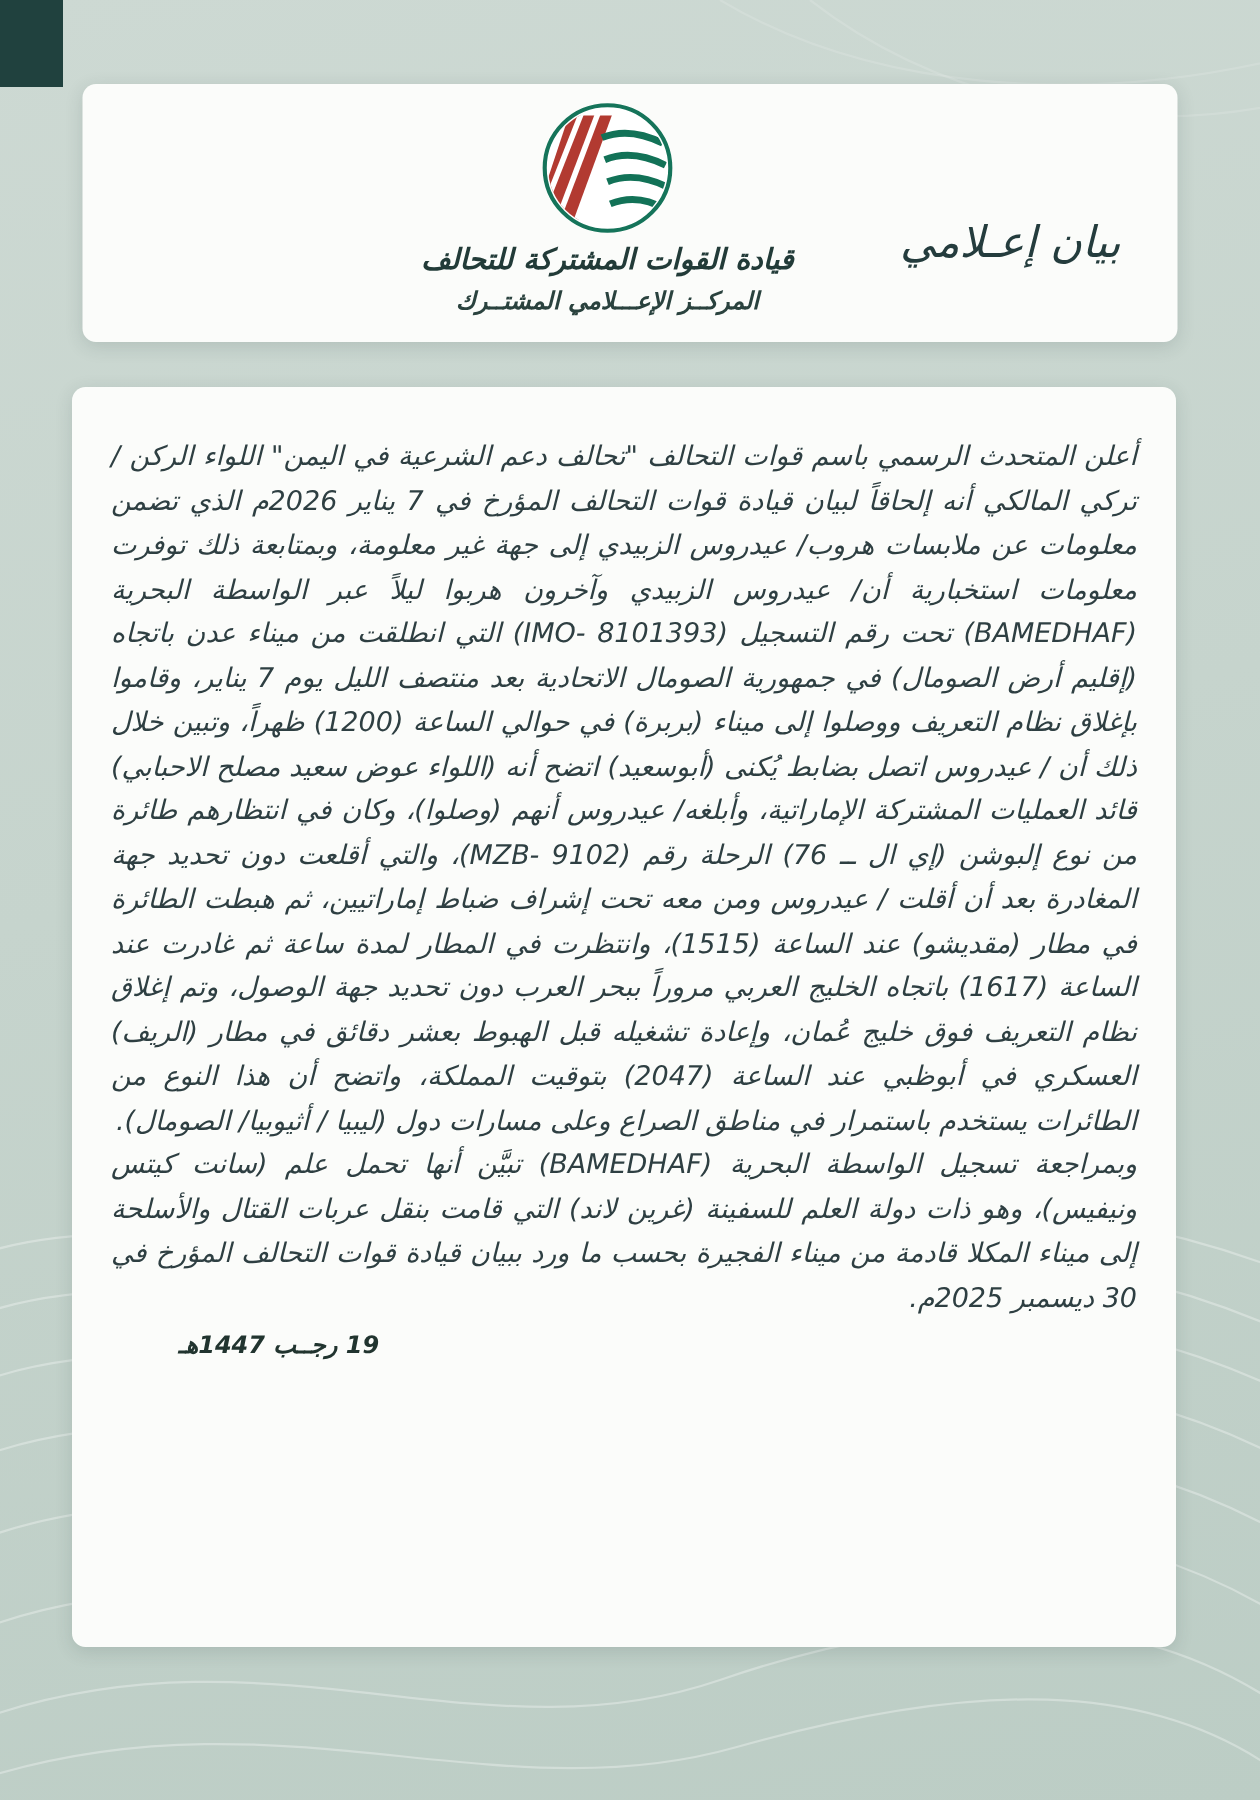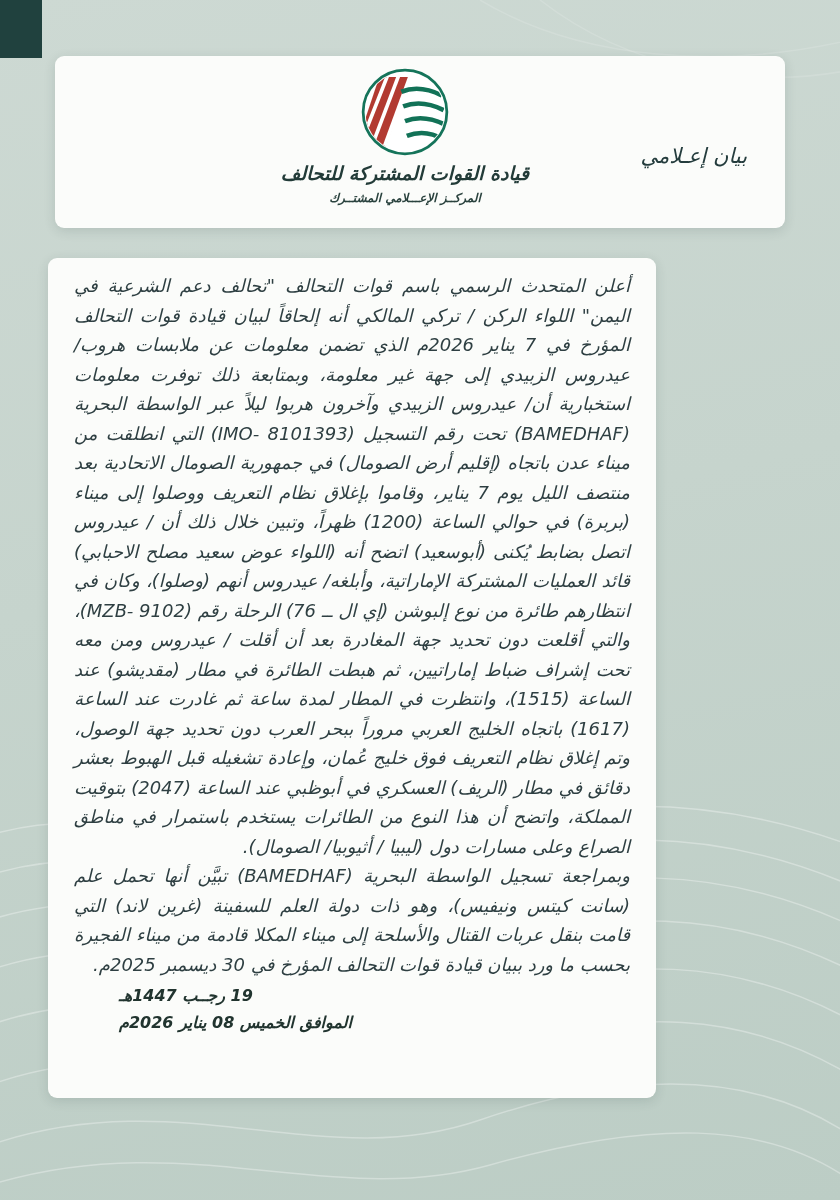--- a/index.html
+++ b/index.html
@@ -42,32 +42,32 @@
     width:440px;
     text-align:center;
   }
   .logo { width:92px; height:92px; display:block; margin:0 auto 4px auto; }
   .org-title {
     direction:rtl;
     font-size:19px; font-weight:bold; color:#223b38;
   }
   .org-subtitle {
     direction:rtl;
-    font-size:12px; font-weight:bold; color:#2a423e;
+    font-size:16px; font-weight:bold; color:#2a423e;
     margin-top:7px;
   }
   .stmt-type {
     position:absolute; right:38px; top:88px;
     direction:rtl;
-    font-size:21px; color:#243c3d;
+    font-size:29px; color:#243c3d;
   }
   .body-card {
-    left:48px; top:258px; width:608px;
+    left:48px; top:258px; width:736px;
     min-height:840px;
-    padding:13px 26px 18px 26px;
+    padding:32px 26px 18px 26px;
     direction:rtl;
   }
   .para {
     font-size:18px;
     line-height:29.5px;
     color:#2e3f42;
     text-align:justify;
   }
   .closing {
     text-align:right;
@@ -143,17 +143,16 @@
 
     <div class="stmt-type">بيان إعـلامي</div>
   </div>
 
   <div class="card body-card">
     <p class="para">أعلن المتحدث الرسمي باسم قوات التحالف "تحالف دعم الشرعية في اليمن" اللواء الركن / تركي المالكي أنه إلحاقاً لبيان قيادة قوات التحالف المؤرخ في 7 يناير 2026م الذي تضمن معلومات عن ملابسات هروب/ عيدروس الزبيدي إلى جهة غير معلومة، وبمتابعة ذلك توفرت معلومات استخبارية أن/ عيدروس الزبيدي وآخرون هربوا ليلاً عبر الواسطة البحرية (BAMEDHAF) تحت رقم التسجيل (IMO- 8101393) التي انطلقت من ميناء عدن باتجاه (إقليم أرض الصومال) في جمهورية الصومال الاتحادية بعد منتصف الليل يوم 7 يناير، وقاموا بإغلاق نظام التعريف ووصلوا إلى ميناء (بربرة) في حوالي الساعة (1200) ظهراً، وتبين خلال ذلك أن / عيدروس اتصل بضابط يُكنى (أبوسعيد) اتضح أنه (اللواء عوض سعيد مصلح الاحبابي) قائد العمليات المشتركة الإماراتية، وأبلغه/ عيدروس أنهم (وصلوا)، وكان في انتظارهم طائرة من نوع إلبوشن (إي ال ــ 76) الرحلة رقم (MZB- 9102)، والتي أقلعت دون تحديد جهة المغادرة بعد أن أقلت / عيدروس ومن معه تحت إشراف ضباط إماراتيين، ثم هبطت الطائرة في مطار (مقديشو) عند الساعة (1515)، وانتظرت في المطار لمدة ساعة ثم غادرت عند الساعة (1617) باتجاه الخليج العربي مروراً ببحر العرب دون تحديد جهة الوصول، وتم إغلاق نظام التعريف فوق خليج عُمان، وإعادة تشغيله قبل الهبوط بعشر دقائق في مطار (الريف) العسكري في أبوظبي عند الساعة (2047) بتوقيت المملكة، واتضح أن هذا النوع من الطائرات يستخدم باستمرار في مناطق الصراع وعلى مسارات دول (ليبيا / أثيوبيا/ الصومال).</p>
     <p class="para">وبمراجعة تسجيل الواسطة البحرية (BAMEDHAF) تبيَّن أنها تحمل علم (سانت كيتس ونيفيس)، وهو ذات دولة العلم للسفينة (غرين لاند) التي قامت بنقل عربات القتال والأسلحة إلى ميناء المكلا قادمة من ميناء الفجيرة بحسب ما ورد ببيان قيادة قوات التحالف المؤرخ في 30 ديسمبر 2025م.</p>
 
     <div class="dates">
       <div class="date-line">19 رجــب 1447هـ</div>
-      <div class="date-line">الموافق الخميس 08 يناير 2026م</div>
     </div>
   </div>
 
 </div>
 
 </body></html>

